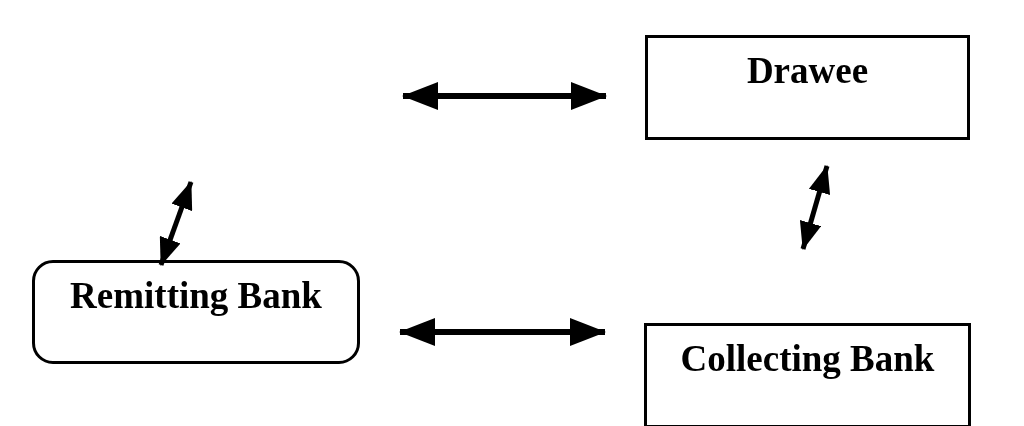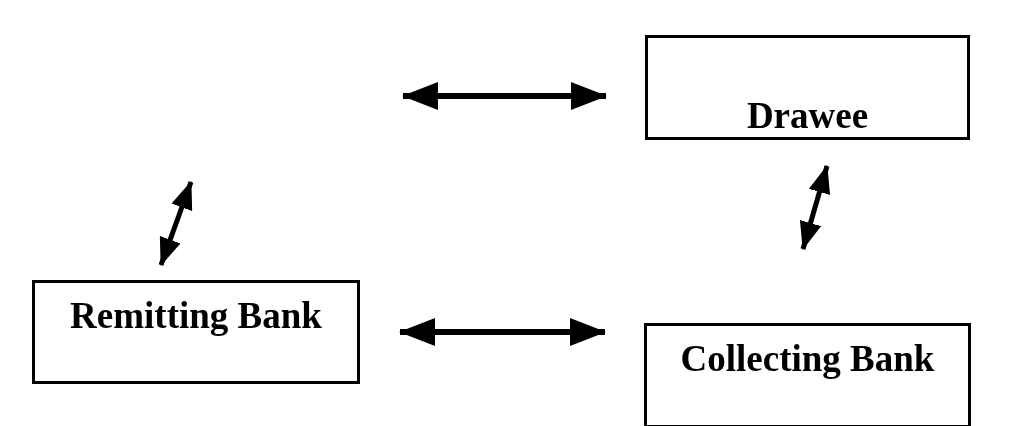--- a/index.html
+++ b/index.html
@@ -30,22 +30,22 @@
     padding-top: 13px;
   }
   .node-label {
     font-weight: bold;
     font-size: 37px;
     line-height: 1.1;
     color: var(--text-color);
     white-space: nowrap;
   }
   #box-principal  { left: 33px;  top: 47px;  width: 330px; height: 106px; }
-  #box-drawee     { left: 645px; top: 35px;  width: 325px; height: 105px; align-items: flex-end; }
-  #box-remitting  { left: 32px;  top: 280px; width: 328px; height: 104px; }
+  #box-drawee     { left: 645px; top: 35px;  width: 325px; height: 105px; }
+  #box-remitting  { left: 32px;  top: 260px; width: 328px; height: 104px; border-radius: 21px; }
   #box-collecting { left: 644px; top: 275px; width: 327px; height: 105px; margin-top: 48px; }
   .arrow-layer {
     position: absolute;
     left: 0; top: 0;
     width: 1024px;
     height: 426px;
     color: var(--arrow-color);
     pointer-events: none;
   }
   .arrow-layer line {

